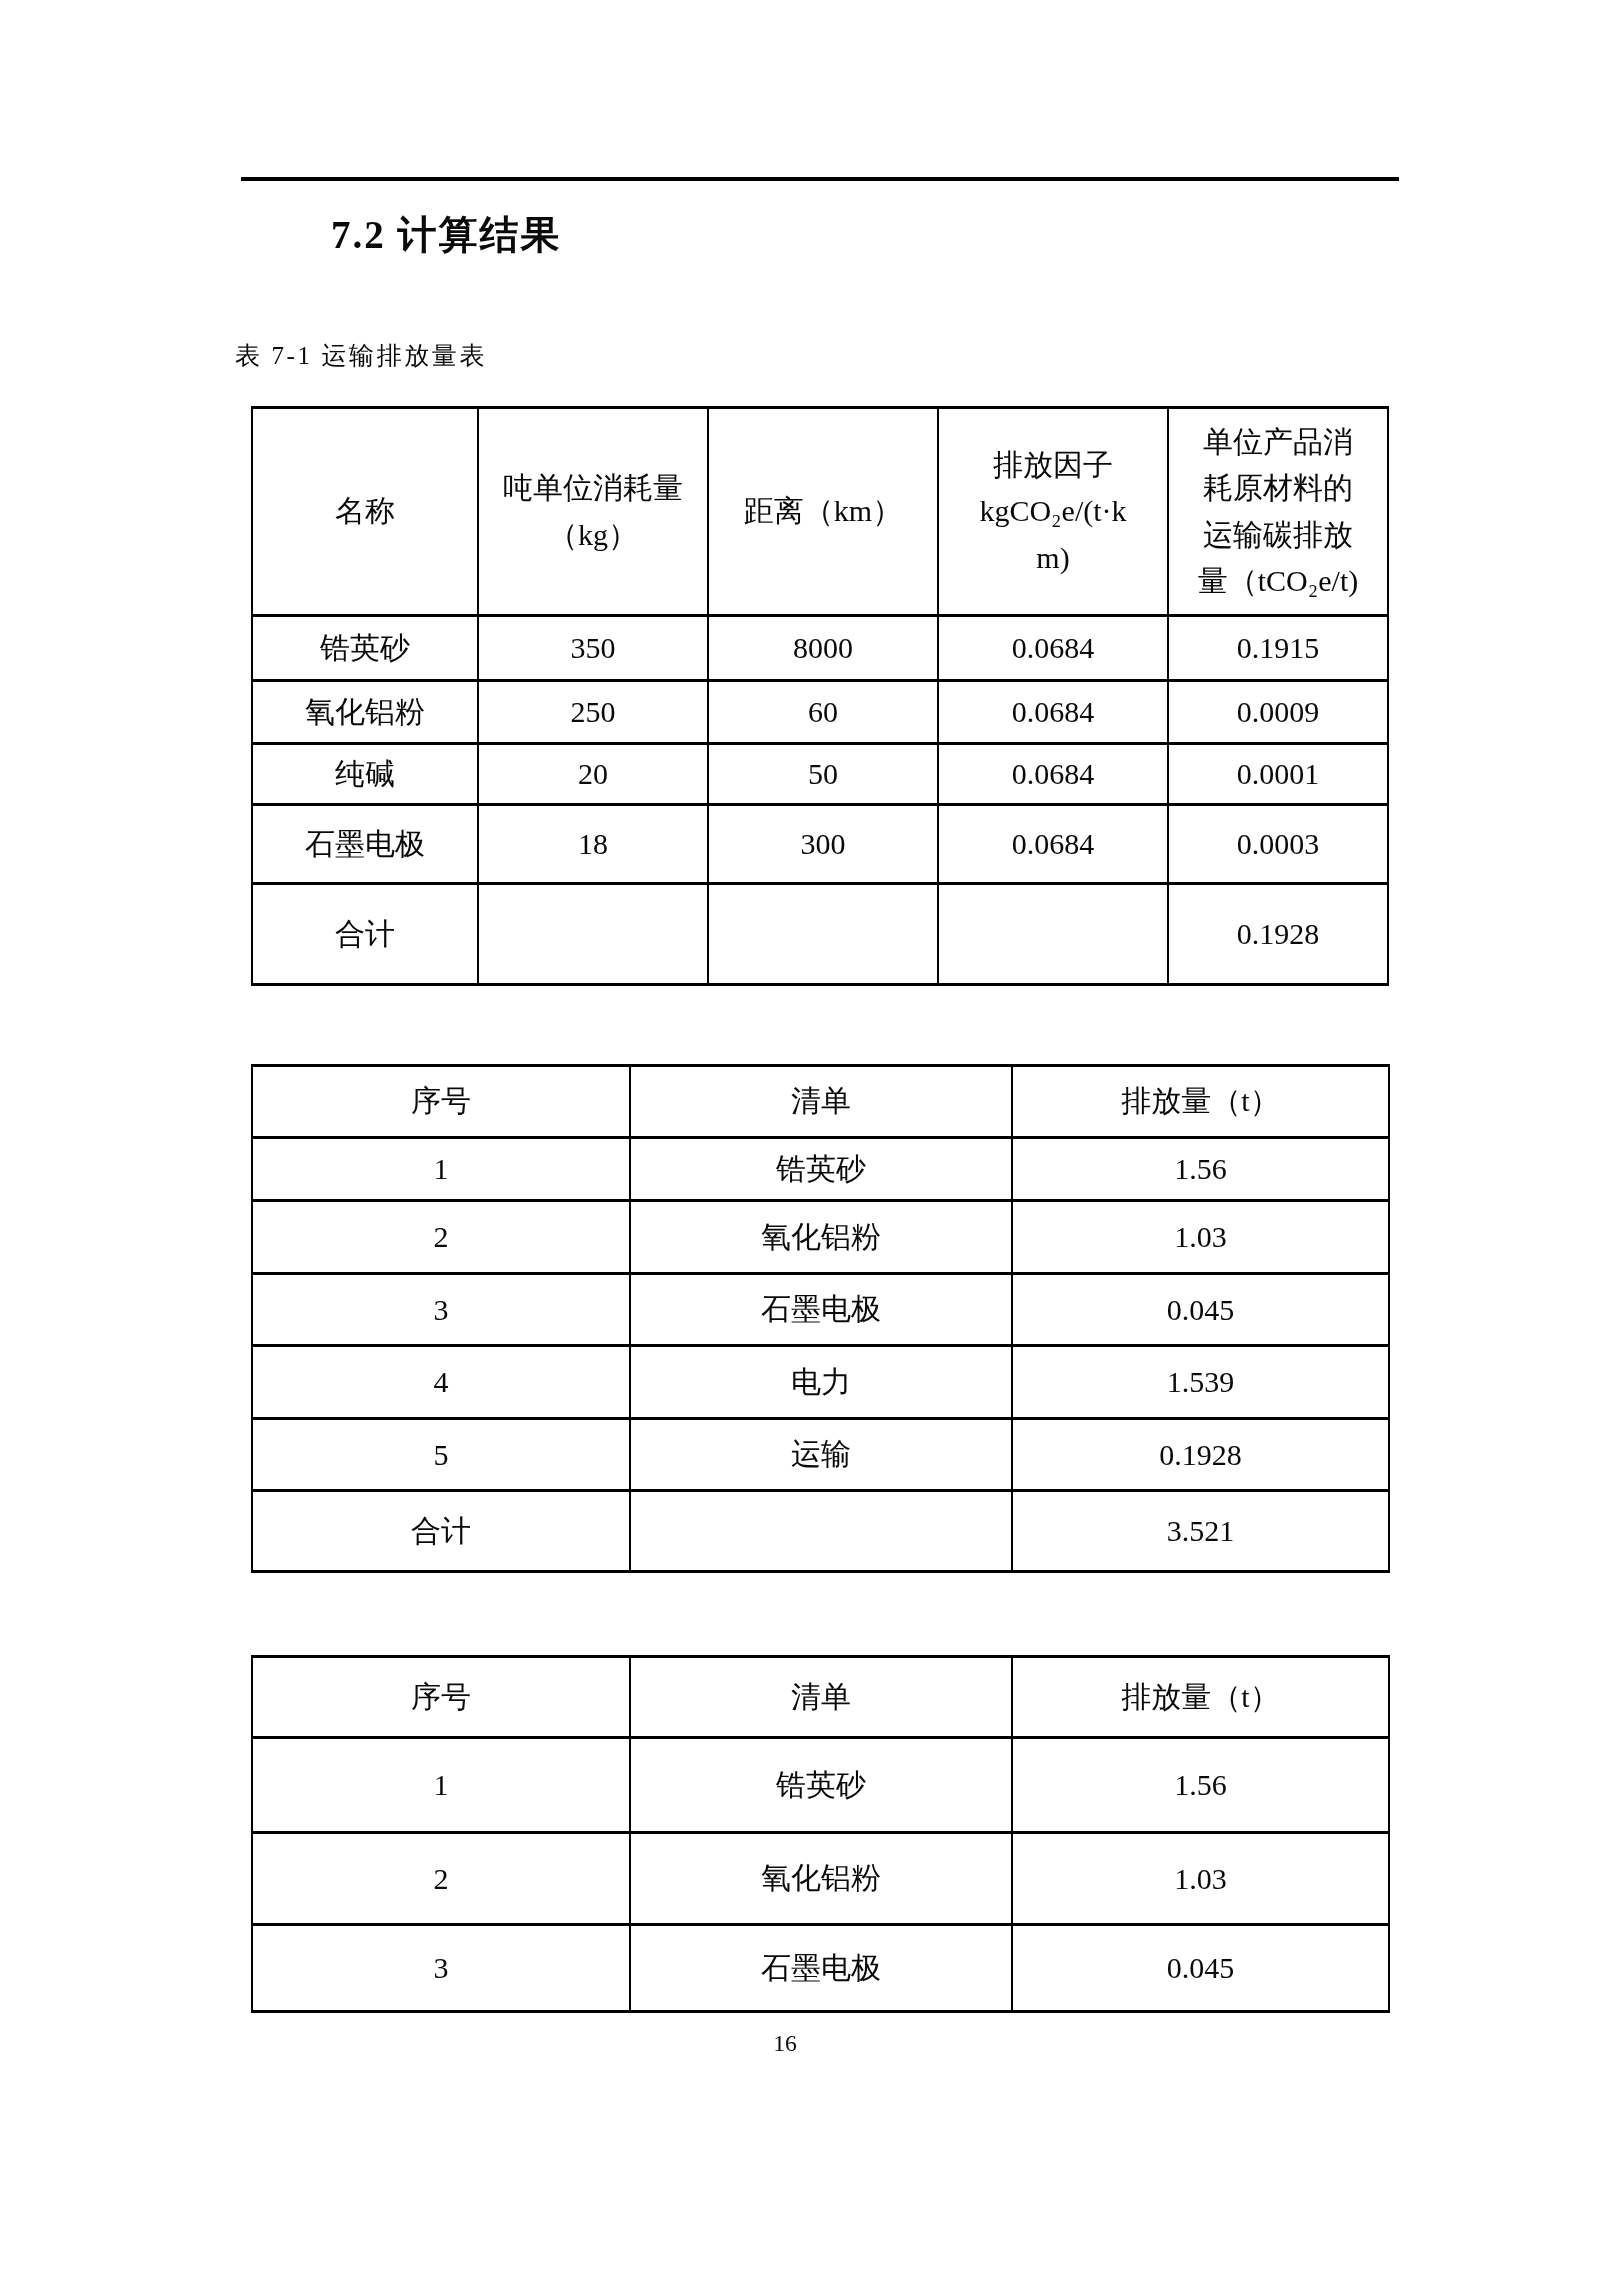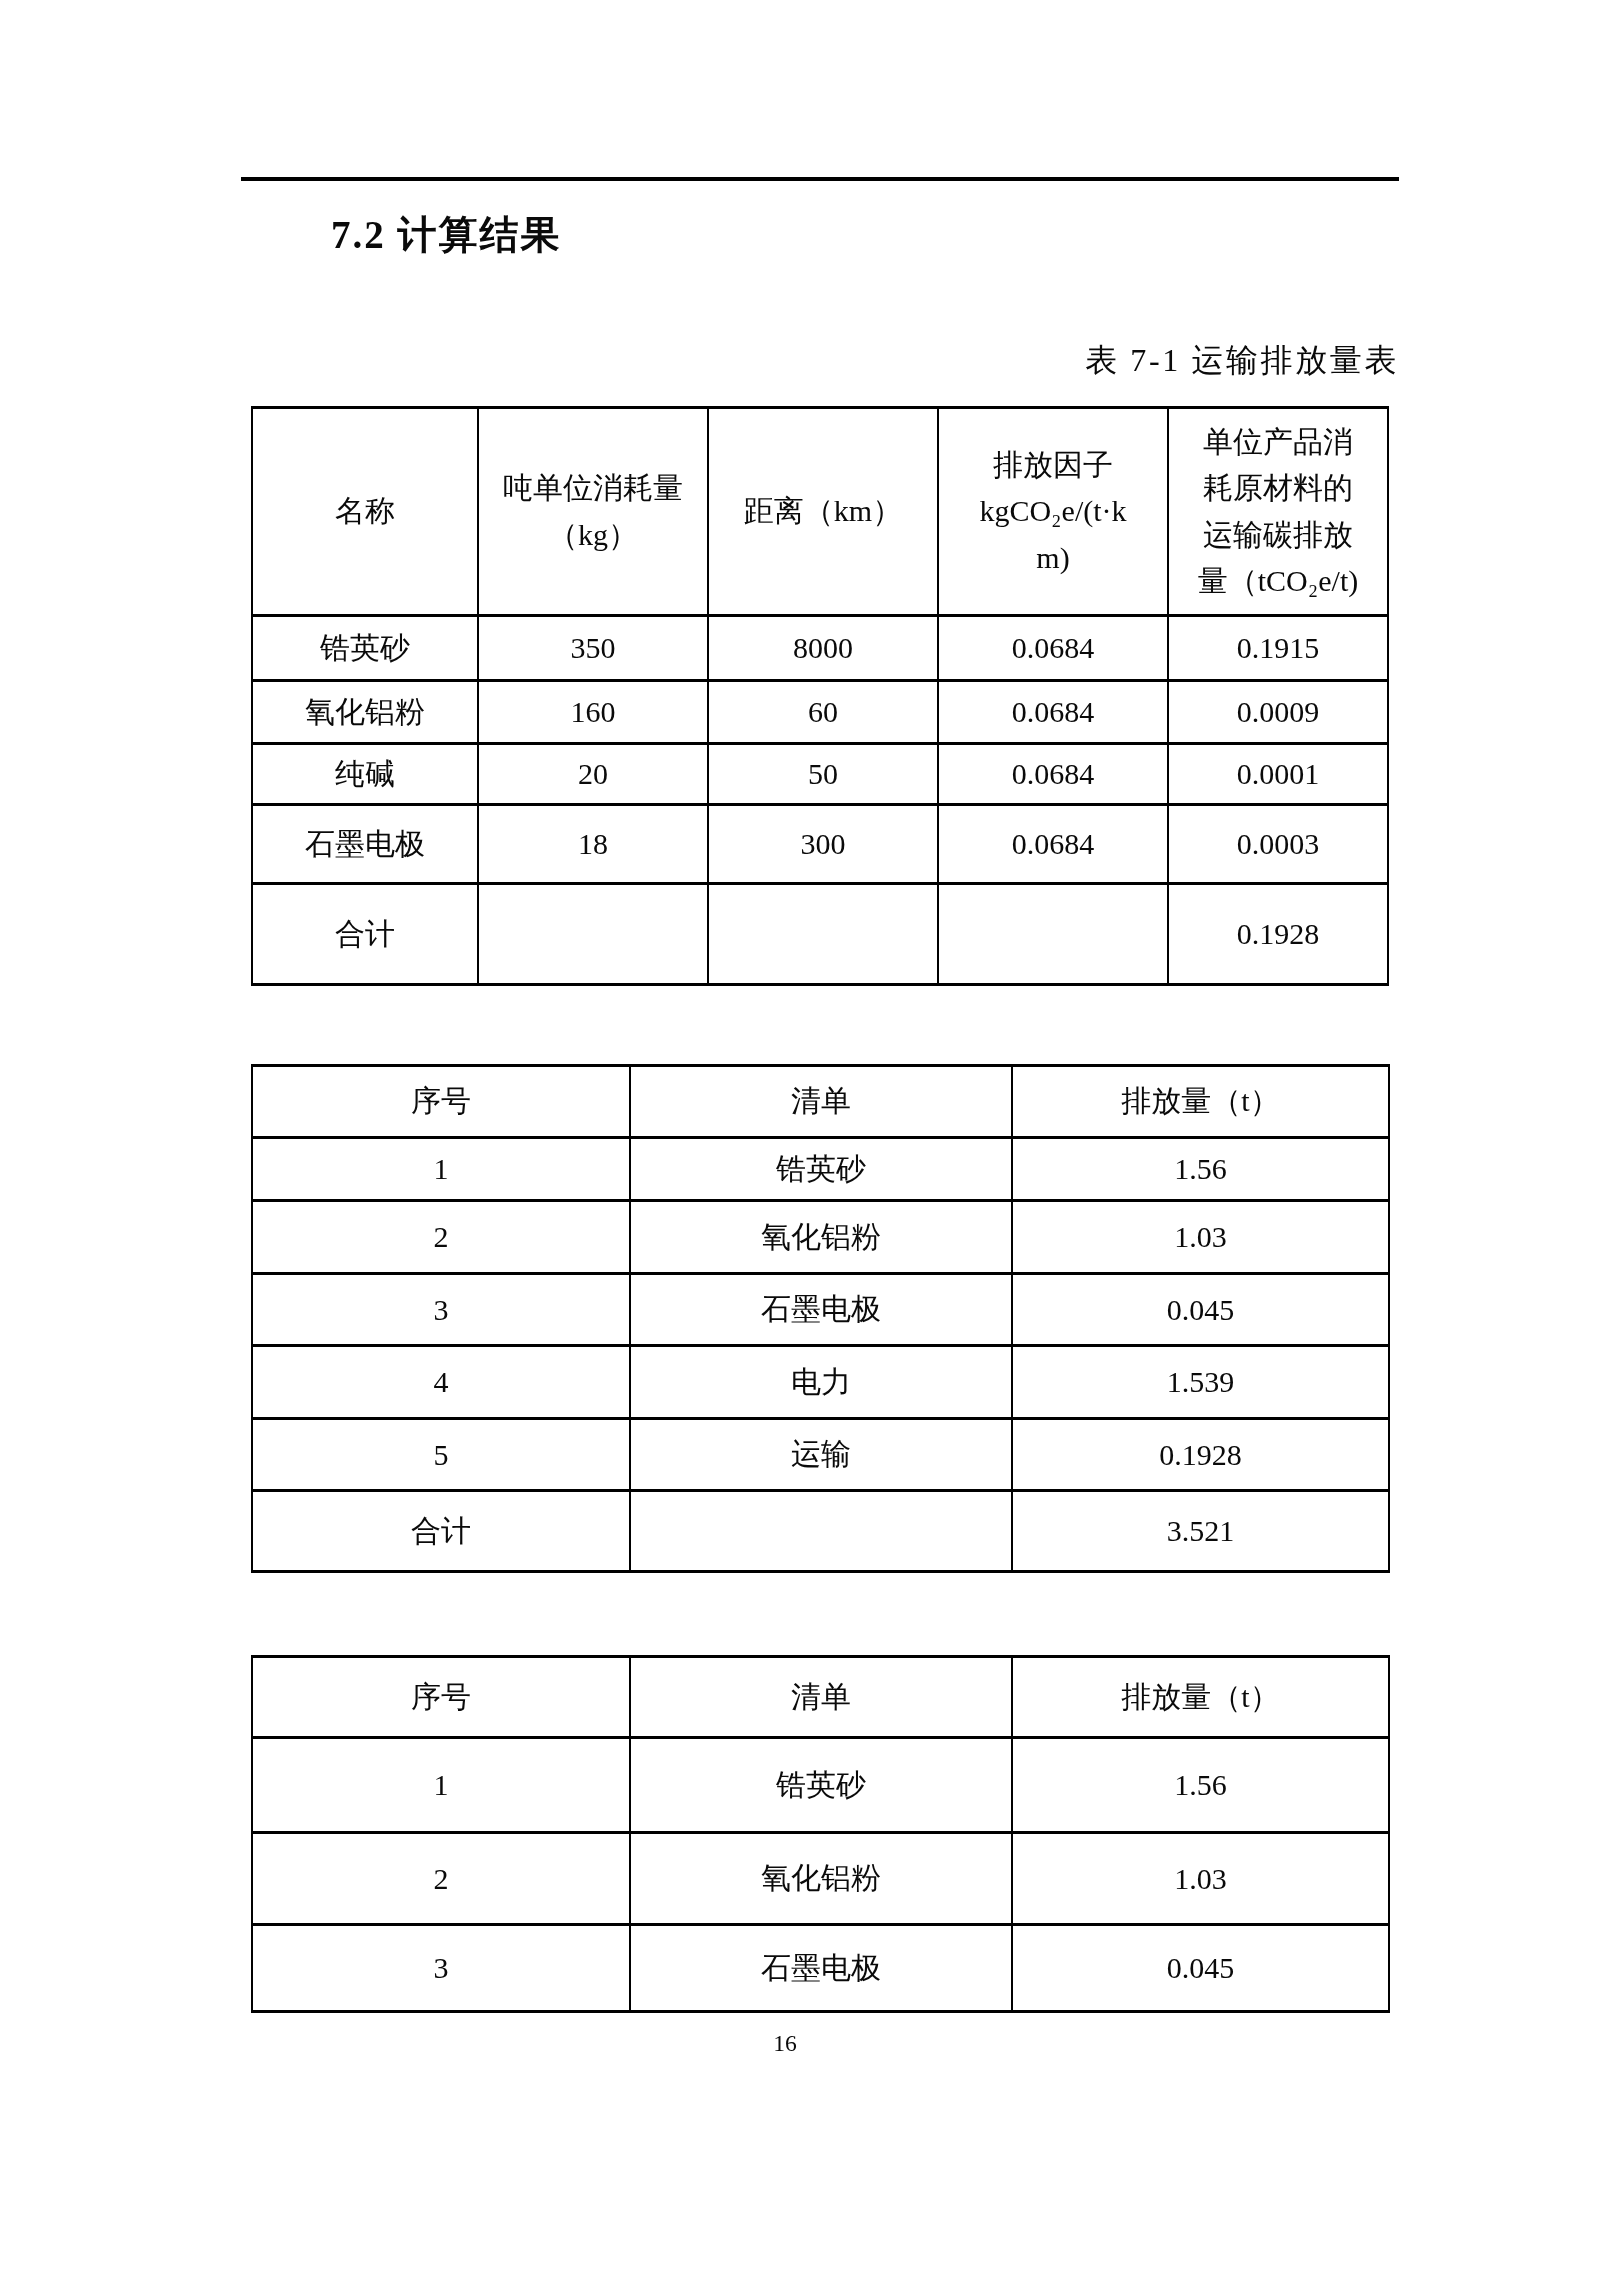--- a/index.html
+++ b/index.html
@@ -26,24 +26,24 @@
     left: 331px;
     top: 208px;
     margin: 0;
     font-size: 39px;
     font-weight: 700;
     letter-spacing: 2px;
     white-space: nowrap;
   }
   .caption {
     position: absolute;
-    left: 262px;
+    left: 235px;
     width: 1137px;
-    text-align: right;
-    font-size: 32px;
+    text-align: left;
+    font-size: 25px;
     letter-spacing: 2.6px;
     white-space: nowrap;
   }
   #cap1 { top: 339px; }
   #cap2 { top: 990px; }
   #cap3 { top: 1587px; }
   table.tbl {
     position: absolute;
     left: 251px;
     width: 1137px;
@@ -112,21 +112,21 @@
       </tr>
       <tr style="height:65px">
         <td>锆英砂</td>
         <td>350</td>
         <td>8000</td>
         <td>0.0684</td>
         <td>0.1915</td>
       </tr>
       <tr style="height:63px">
         <td>氧化铝粉</td>
-        <td>160</td>
+        <td>250</td>
         <td>60</td>
         <td>0.0684</td>
         <td>0.0009</td>
       </tr>
       <tr style="height:61px">
         <td>纯碱</td>
         <td>20</td>
         <td>50</td>
         <td>0.0684</td>
         <td>0.0001</td>

